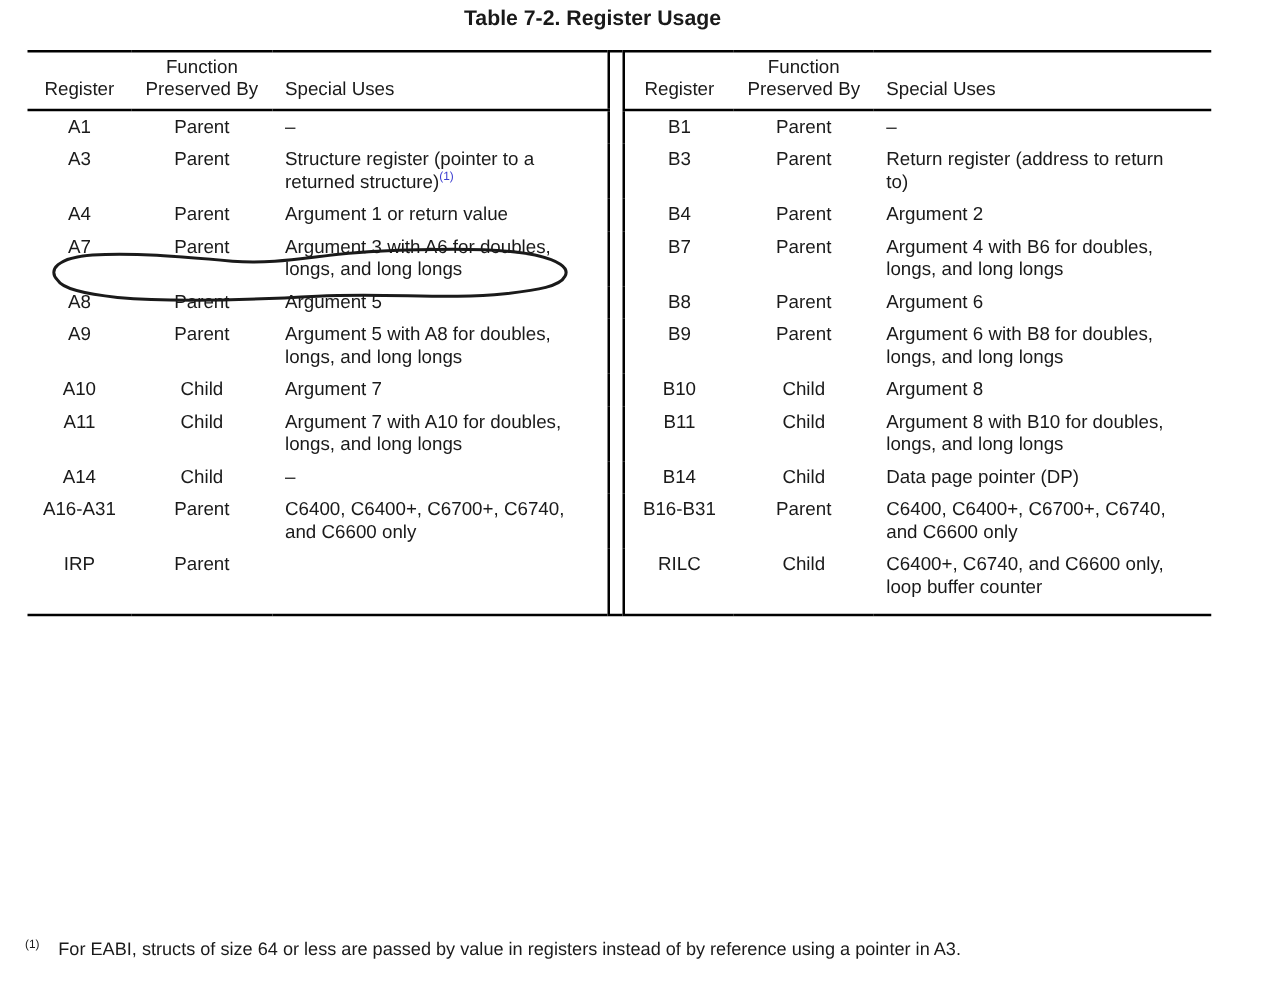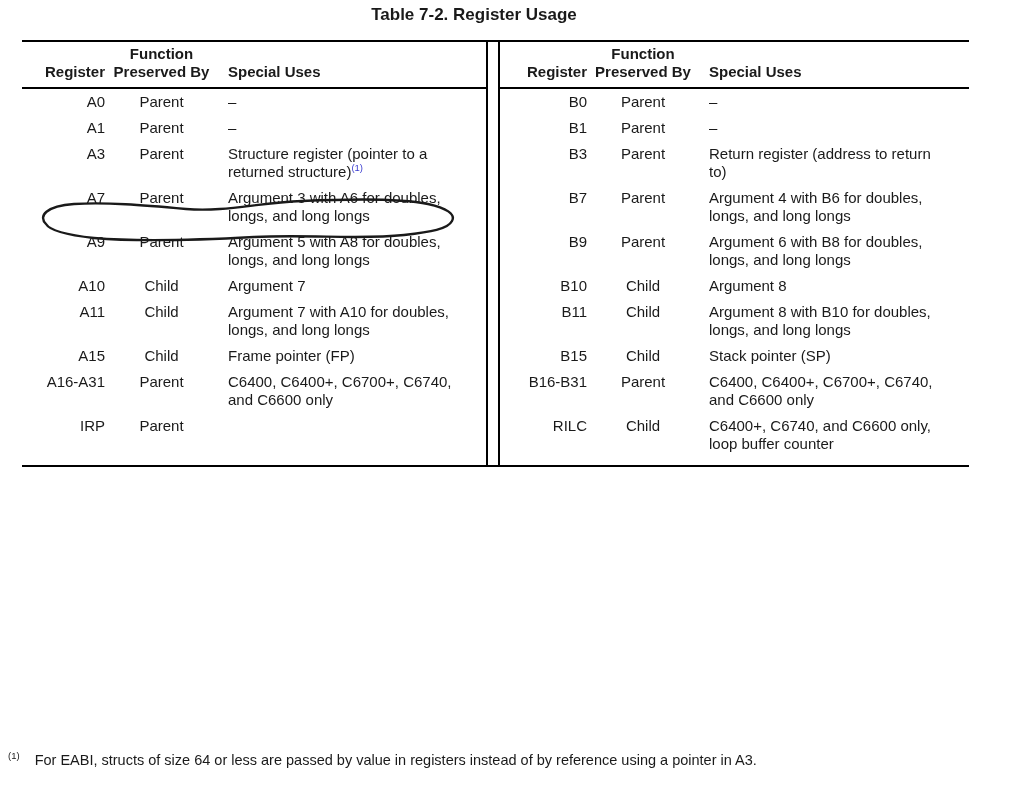--- a/index.html
+++ b/index.html
@@ -21,40 +21,40 @@
   }
   col.w-reg-l  { width:83px; }
   col.w-pres-l { width:113px; }
   col.w-uses-l { width:269px; }
   col.w-div    { width:12px; }
   col.w-reg-r  { width:88px; }
   col.w-pres-r { width:112px; }
   col.w-uses-r { width:270px; }
 
   thead th {
-    font-weight:bold; vertical-align:bottom;
+    font-weight:normal; vertical-align:bottom;
     padding:3px 0 6px 0; border-bottom:2px solid #000;
   }
-  .c-reg  { text-align:right; }
+  .c-reg  { text-align:center; }
   .c-pres { text-align:center; }
   .c-uses { text-align:left; }
   th.c-uses, td.c-uses { padding-left:10px; padding-right:30px; }
   .c-div  { border-left:2px solid #000; border-right:2px solid #000; }
   thead th.c-div { border-bottom:none; }
 
   tbody td { vertical-align:top; padding:4px 0; }
   tbody td.c-uses { padding:4px 22px 4px 10px; }
   tbody tr:last-child td { padding-bottom:12px;margin-top:16px; }
 
   sup.fnref {
     font-size:9.5px; line-height:0; color:#3a3ccf;
     vertical-align:super; letter-spacing:0;
   }
   .footnote {
-    position:absolute; top:751px; left:8px; width:1005px;
+    position:absolute; top:751px; left:20px; width:1005px;
     font-size:14.5px; line-height:18px; color:#1a1a1a;
   }
   .footnote sup.marker {
     color:#1a1a1a; font-size:9.5px; line-height:0;
     vertical-align:super; margin-right:15px;
   }
   svg.annotation {
     position:absolute; top:0; left:0; pointer-events:none;
   }
 </style>
@@ -85,90 +85,99 @@
       <th class="c-reg">Register</th>
       <th class="c-pres">
         <div>Function</div>
         <div>Preserved By</div>
       </th>
       <th class="c-uses">Special Uses</th>
     </tr>
   </thead>
   <tbody>
       <tr>
-    <td class="c-reg">A0</td>
+    <td class="c-reg">A1</td>
     <td class="c-pres">Parent</td>
     <td class="c-uses"><span class="uses-text">–</span></td>
     <td class="c-div"></td>
-    <td class="c-reg">B0</td>
+    <td class="c-reg">B1</td>
     <td class="c-pres">Parent</td>
     <td class="c-uses"><span class="uses-text">–</span></td>
   </tr>
       <tr>
-    <td class="c-reg">A1</td>
-    <td class="c-pres">Parent</td>
+    <td class="c-reg">A3</td>
+    <td class="c-pres">Parent</td>
+    <td class="c-uses"><span class="uses-text">Structure register (pointer to a returned structure)</span><sup class="fnref">(1)</sup></td>
+    <td class="c-div"></td>
+    <td class="c-reg">B3</td>
+    <td class="c-pres">Parent</td>
+    <td class="c-uses"><span class="uses-text">Return register (address to return to)</span></td>
+  </tr>
+      <tr>
+    <td class="c-reg">A4</td>
+    <td class="c-pres">Parent</td>
+    <td class="c-uses"><span class="uses-text">Argument 1 or return value</span></td>
+    <td class="c-div"></td>
+    <td class="c-reg">B4</td>
+    <td class="c-pres">Parent</td>
+    <td class="c-uses"><span class="uses-text">Argument 2</span></td>
+  </tr>
+      <tr>
+    <td class="c-reg">A7</td>
+    <td class="c-pres">Parent</td>
+    <td class="c-uses"><span class="uses-text">Argument 3 with A6 for doubles, longs, and long longs</span></td>
+    <td class="c-div"></td>
+    <td class="c-reg">B7</td>
+    <td class="c-pres">Parent</td>
+    <td class="c-uses"><span class="uses-text">Argument 4 with B6 for doubles, longs, and long longs</span></td>
+  </tr>
+      <tr>
+    <td class="c-reg">A8</td>
+    <td class="c-pres">Parent</td>
+    <td class="c-uses"><span class="uses-text">Argument 5</span></td>
+    <td class="c-div"></td>
+    <td class="c-reg">B8</td>
+    <td class="c-pres">Parent</td>
+    <td class="c-uses"><span class="uses-text">Argument 6</span></td>
+  </tr>
+      <tr>
+    <td class="c-reg">A9</td>
+    <td class="c-pres">Parent</td>
+    <td class="c-uses"><span class="uses-text">Argument 5 with A8 for doubles, longs, and long longs</span></td>
+    <td class="c-div"></td>
+    <td class="c-reg">B9</td>
+    <td class="c-pres">Parent</td>
+    <td class="c-uses"><span class="uses-text">Argument 6 with B8 for doubles, longs, and long longs</span></td>
+  </tr>
+      <tr>
+    <td class="c-reg">A10</td>
+    <td class="c-pres">Child</td>
+    <td class="c-uses"><span class="uses-text">Argument 7</span></td>
+    <td class="c-div"></td>
+    <td class="c-reg">B10</td>
+    <td class="c-pres">Child</td>
+    <td class="c-uses"><span class="uses-text">Argument 8</span></td>
+  </tr>
+      <tr>
+    <td class="c-reg">A11</td>
+    <td class="c-pres">Child</td>
+    <td class="c-uses"><span class="uses-text">Argument 7 with A10 for doubles, longs, and long longs</span></td>
+    <td class="c-div"></td>
+    <td class="c-reg">B11</td>
+    <td class="c-pres">Child</td>
+    <td class="c-uses"><span class="uses-text">Argument 8 with B10 for doubles, longs, and long longs</span></td>
+  </tr>
+      <tr>
+    <td class="c-reg">A14</td>
+    <td class="c-pres">Child</td>
     <td class="c-uses"><span class="uses-text">–</span></td>
     <td class="c-div"></td>
-    <td class="c-reg">B1</td>
-    <td class="c-pres">Parent</td>
-    <td class="c-uses"><span class="uses-text">–</span></td>
-  </tr>
-      <tr>
-    <td class="c-reg">A3</td>
-    <td class="c-pres">Parent</td>
-    <td class="c-uses"><span class="uses-text">Structure register (pointer to a returned structure)</span><sup class="fnref">(1)</sup></td>
-    <td class="c-div"></td>
-    <td class="c-reg">B3</td>
-    <td class="c-pres">Parent</td>
-    <td class="c-uses"><span class="uses-text">Return register (address to return to)</span></td>
-  </tr>
-      <tr>
-    <td class="c-reg">A7</td>
-    <td class="c-pres">Parent</td>
-    <td class="c-uses"><span class="uses-text">Argument 3 with A6 for doubles, longs, and long longs</span></td>
-    <td class="c-div"></td>
-    <td class="c-reg">B7</td>
-    <td class="c-pres">Parent</td>
-    <td class="c-uses"><span class="uses-text">Argument 4 with B6 for doubles, longs, and long longs</span></td>
-  </tr>
-      <tr>
-    <td class="c-reg">A9</td>
-    <td class="c-pres">Parent</td>
-    <td class="c-uses"><span class="uses-text">Argument 5 with A8 for doubles, longs, and long longs</span></td>
-    <td class="c-div"></td>
-    <td class="c-reg">B9</td>
-    <td class="c-pres">Parent</td>
-    <td class="c-uses"><span class="uses-text">Argument 6 with B8 for doubles, longs, and long longs</span></td>
-  </tr>
-      <tr>
-    <td class="c-reg">A10</td>
-    <td class="c-pres">Child</td>
-    <td class="c-uses"><span class="uses-text">Argument 7</span></td>
-    <td class="c-div"></td>
-    <td class="c-reg">B10</td>
-    <td class="c-pres">Child</td>
-    <td class="c-uses"><span class="uses-text">Argument 8</span></td>
-  </tr>
-      <tr>
-    <td class="c-reg">A11</td>
-    <td class="c-pres">Child</td>
-    <td class="c-uses"><span class="uses-text">Argument 7 with A10 for doubles, longs, and long longs</span></td>
-    <td class="c-div"></td>
-    <td class="c-reg">B11</td>
-    <td class="c-pres">Child</td>
-    <td class="c-uses"><span class="uses-text">Argument 8 with B10 for doubles, longs, and long longs</span></td>
-  </tr>
-      <tr>
-    <td class="c-reg">A15</td>
-    <td class="c-pres">Child</td>
-    <td class="c-uses"><span class="uses-text">Frame pointer (FP)</span></td>
-    <td class="c-div"></td>
-    <td class="c-reg">B15</td>
-    <td class="c-pres">Child</td>
-    <td class="c-uses"><span class="uses-text">Stack pointer (SP)</span></td>
+    <td class="c-reg">B14</td>
+    <td class="c-pres">Child</td>
+    <td class="c-uses"><span class="uses-text">Data page pointer (DP)</span></td>
   </tr>
       <tr>
     <td class="c-reg">A16-A31</td>
     <td class="c-pres">Parent</td>
     <td class="c-uses"><span class="uses-text">C6400, C6400+, C6700+, C6740, and C6600 only</span></td>
     <td class="c-div"></td>
     <td class="c-reg">B16-B31</td>
     <td class="c-pres">Parent</td>
     <td class="c-uses"><span class="uses-text">C6400, C6400+, C6700+, C6740, and C6600 only</span></td>
   </tr>

